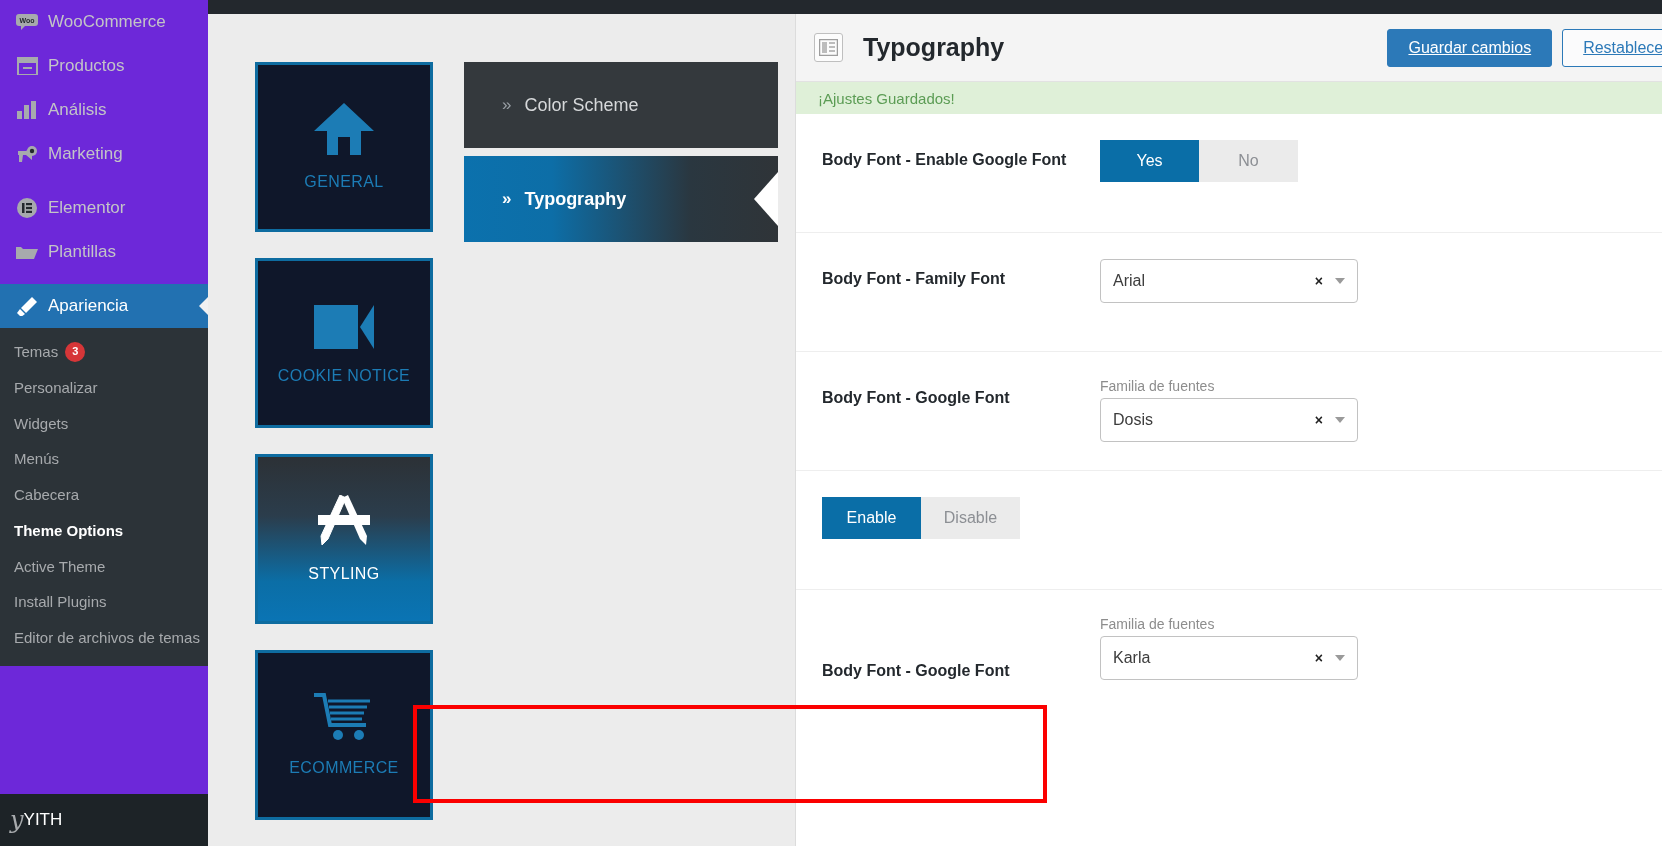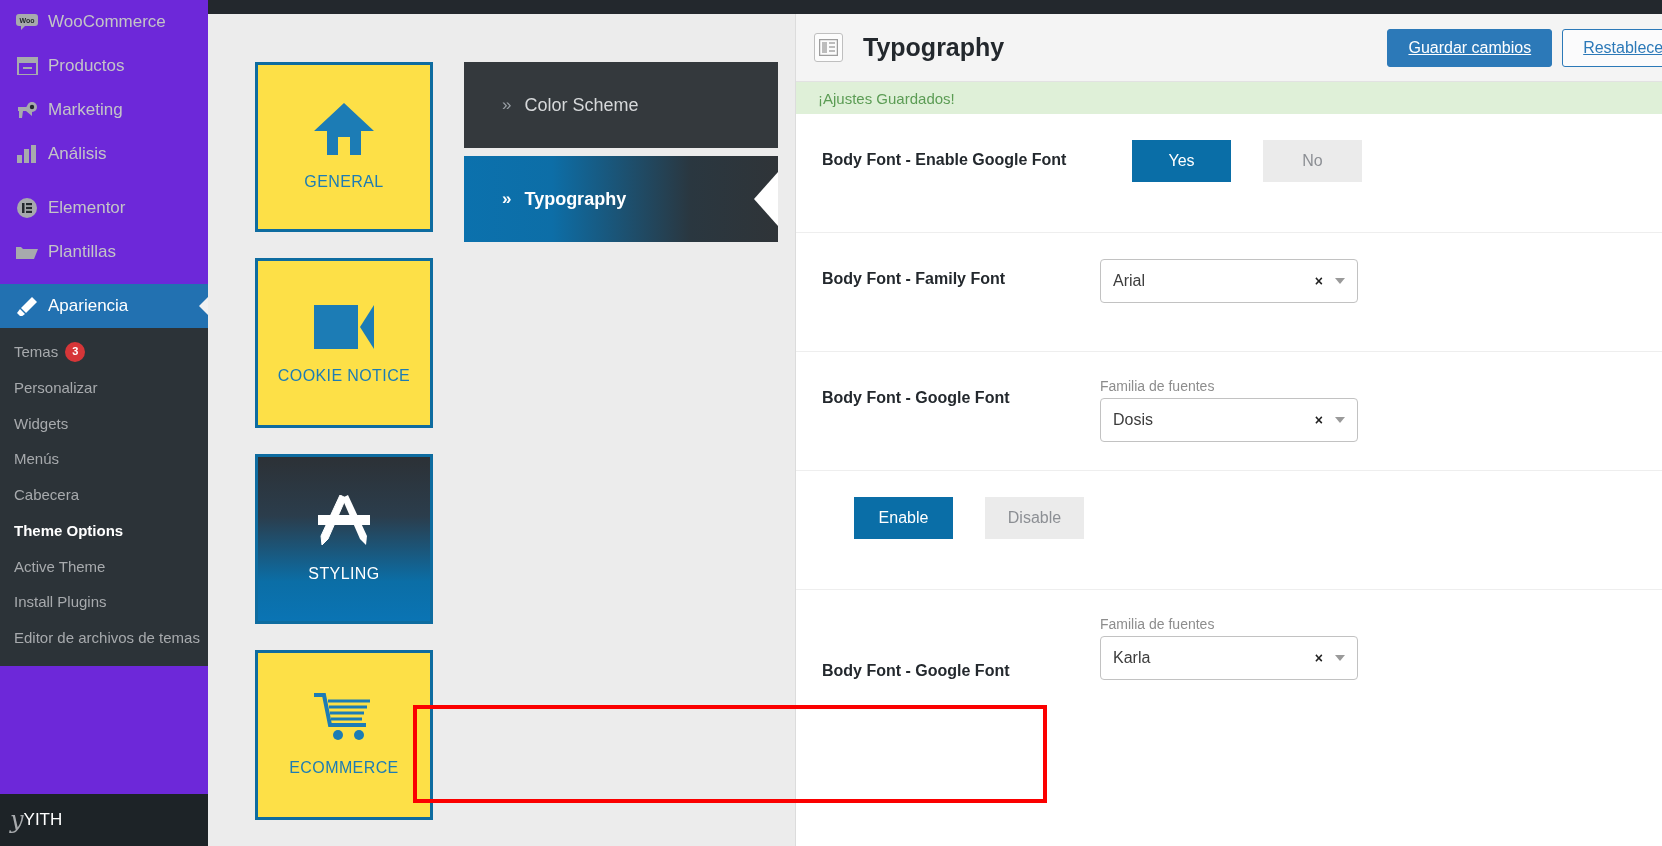--- a/index.html
+++ b/index.html
@@ -84,21 +84,21 @@
     background: #ececec;
   }
 
   
   #section-col {
     position: absolute; left: 47px; top: 48px; width: 182px;
   }
   .sec-tile {
     width: 178px; height: 170px;
     border: 3px solid #0e6ca0;
-    background: #fde047;
+    background: #0f172a;
     margin-bottom: 26px;
     display: flex; flex-direction: column;
     align-items: center; justify-content: center;
     color: #1c7cb5;
   }
   .sec-tile .sec-ico { margin-bottom: 14px; }
   .sec-tile .sec-lbl { font-size: 16px; letter-spacing: .4px; }
   .sec-tile.active {
     background: linear-gradient(180deg, #2c3136 0%, #2b3d4c 36%, #0b6ea6 76%, #0a74b4 100%);
     color: #ffffff;
@@ -196,21 +196,21 @@
     padding-top: 8px;
   }
   .f-label.bottomed { align-self: flex-end; padding-top: 0; padding-bottom: 0; }
   .f-ctrl { flex: 1; }
 
   .btnset { display: flex; }
   .btnset .bs {
     height: 42px; min-width: 99px;
     display: flex; align-items: center; justify-content: center;
     font-size: 16px;
-    background: #ebebeb; color: #8c8f94; margin-left: 32px;
+    background: #ebebeb; color: #8c8f94;
   }
   .btnset .bs.on { background: #0a6ea7; color: #fff; }
 
   .sel-label {
     font-size: 14px; color: #8d8d8d;
     margin-bottom: 4px;
   }
   .select2 {
     position: relative;
     width: 258px; height: 44px;
@@ -263,39 +263,39 @@
           <rect x="0" y="0" width="21" height="4" fill="#a7aaad"></rect>
           <rect x="1" y="5" width="19" height="13" fill="none" stroke="#a7aaad" stroke-width="2"></rect>
           <rect x="6" y="10" width="9" height="2" fill="#a7aaad"></rect>
         </svg>
     </span>
     <span class="wp-lbl">Productos</span>
   </div>
 
   <div class="wp-item">
     <span class="wp-ico">
+      <svg width="20" height="18" viewBox="0 0 20 18">
+          <rect x="0" y="10" width="5" height="8" fill="#a7aaad"></rect>
+          <rect x="7" y="4" width="5" height="14" fill="#a7aaad"></rect>
+          <rect x="14" y="0" width="5" height="18" fill="#a7aaad"></rect>
+        </svg>
+    </span>
+    <span class="wp-lbl">Análisis</span>
+  </div>
+
+  <div class="wp-item">
+    <span class="wp-ico">
       <svg width="22" height="18" viewBox="0 0 22 18">
           <path d="M2 6 L10 6 L16 1 L16 15 L10 10 L2 10 Z" fill="#a7aaad"></path>
           <circle cx="16" cy="6" r="5" fill="#a7aaad"></circle>
           <circle cx="16" cy="6" r="2.2" fill="#23282d"></circle>
           <path d="M3 10 L7 10 L6 17 L3 17 Z" fill="#a7aaad"></path>
         </svg>
     </span>
     <span class="wp-lbl">Marketing</span>
-  </div>
-
-  <div class="wp-item">
-    <span class="wp-ico">
-      <svg width="20" height="18" viewBox="0 0 20 18">
-          <rect x="0" y="10" width="5" height="8" fill="#a7aaad"></rect>
-          <rect x="7" y="4" width="5" height="14" fill="#a7aaad"></rect>
-          <rect x="14" y="0" width="5" height="18" fill="#a7aaad"></rect>
-        </svg>
-    </span>
-    <span class="wp-lbl">Análisis</span>
   </div>
 
   <div class="wp-gap"></div>
 
   <div class="wp-item">
     <span class="wp-ico">
       <svg width="20" height="20" viewBox="0 0 20 20">
           <circle cx="10" cy="10" r="10" fill="#a7aaad"></circle>
           <rect x="5" y="5" width="2.5" height="10" fill="#23282d"></rect>
           <rect x="9" y="5" width="6" height="2.2" fill="#23282d"></rect>

